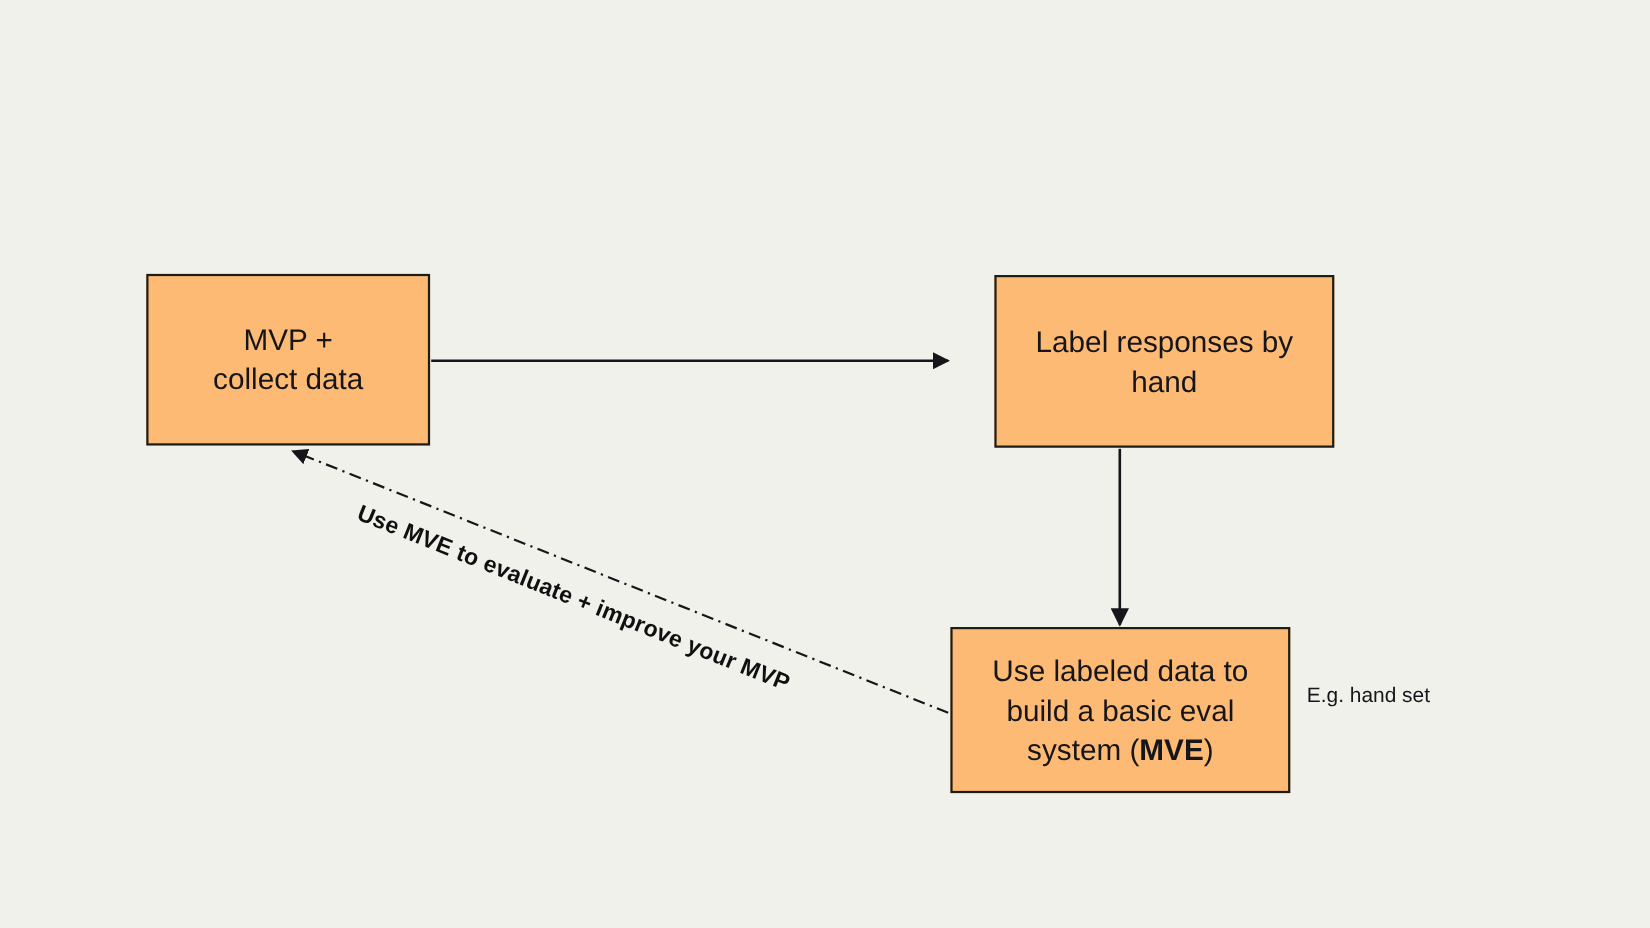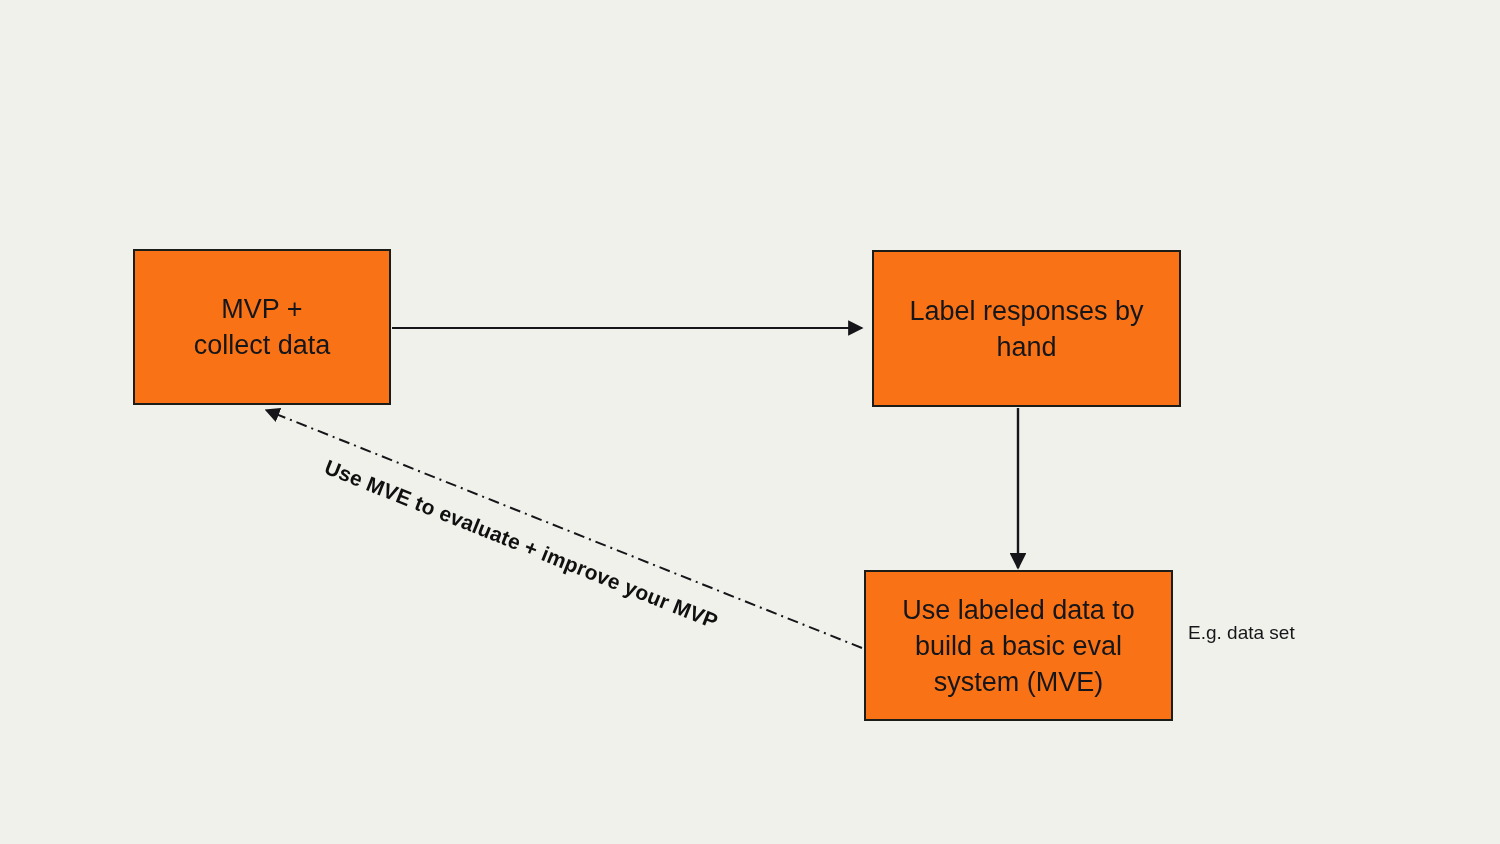--- a/index.html
+++ b/index.html
@@ -48,49 +48,49 @@
     top: 0;
     width: 1500px;
     height: 844px;
     pointer-events: none;
   }
 
   
   .node {
     position: absolute;
     box-sizing: border-box;
-    background: #f97316;
+    background: #fdba74;
     border: 2px solid #1C1C18;
     display: flex;
     align-items: center;
     justify-content: center;
     text-align: center;
     color: #16161A;
     font-size: 27px;
     line-height: 36px;
     font-weight: normal;
     padding: 4px 12px;
   }
   .node-text {
     display: block;
     width: 100%;
     white-space: pre-wrap;
   }
   .node-text b {
-    font-weight: normal;
+    font-weight: bold;
   }
 
   #node-mvp {
     left: 133px;
     top: 249px;
     width: 258px;
     height: 156px;
   }
   #node-label-responses {
-    left: 872px;
+    left: 904px;
     top: 250px;
     width: 309px;
     height: 157px;
   }
   #node-mve {
     left: 864px;
     top: 570px;
     width: 309px;
     height: 151px;
   }
@@ -153,16 +153,16 @@
     <div id="node-label-responses" class="node">
       <span class="node-text">Label responses by hand</span>
     </div>
 
     <div id="node-mve" class="node">
       <span class="node-text">Use labeled data to build a basic eval system (<b>MVE</b>)</span>
     </div>
 
     <div id="edge-label-feedback">Use MVE to evaluate + improve your MVP</div>
 
-    <div id="note-test-set">E.g. data set</div>
+    <div id="note-test-set">E.g. hand set</div>
 
   </div>
 </div>
 
 </body></html>

